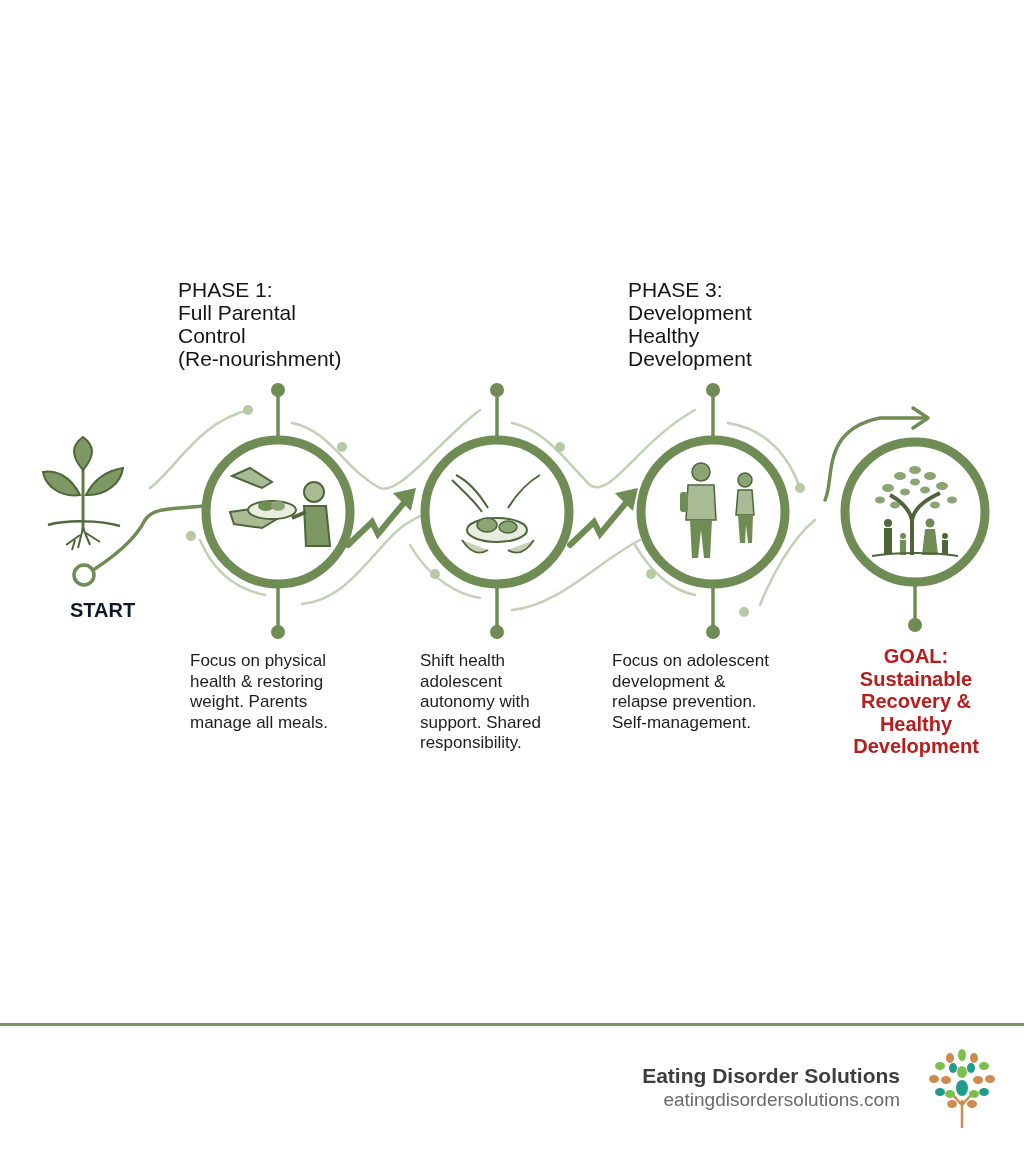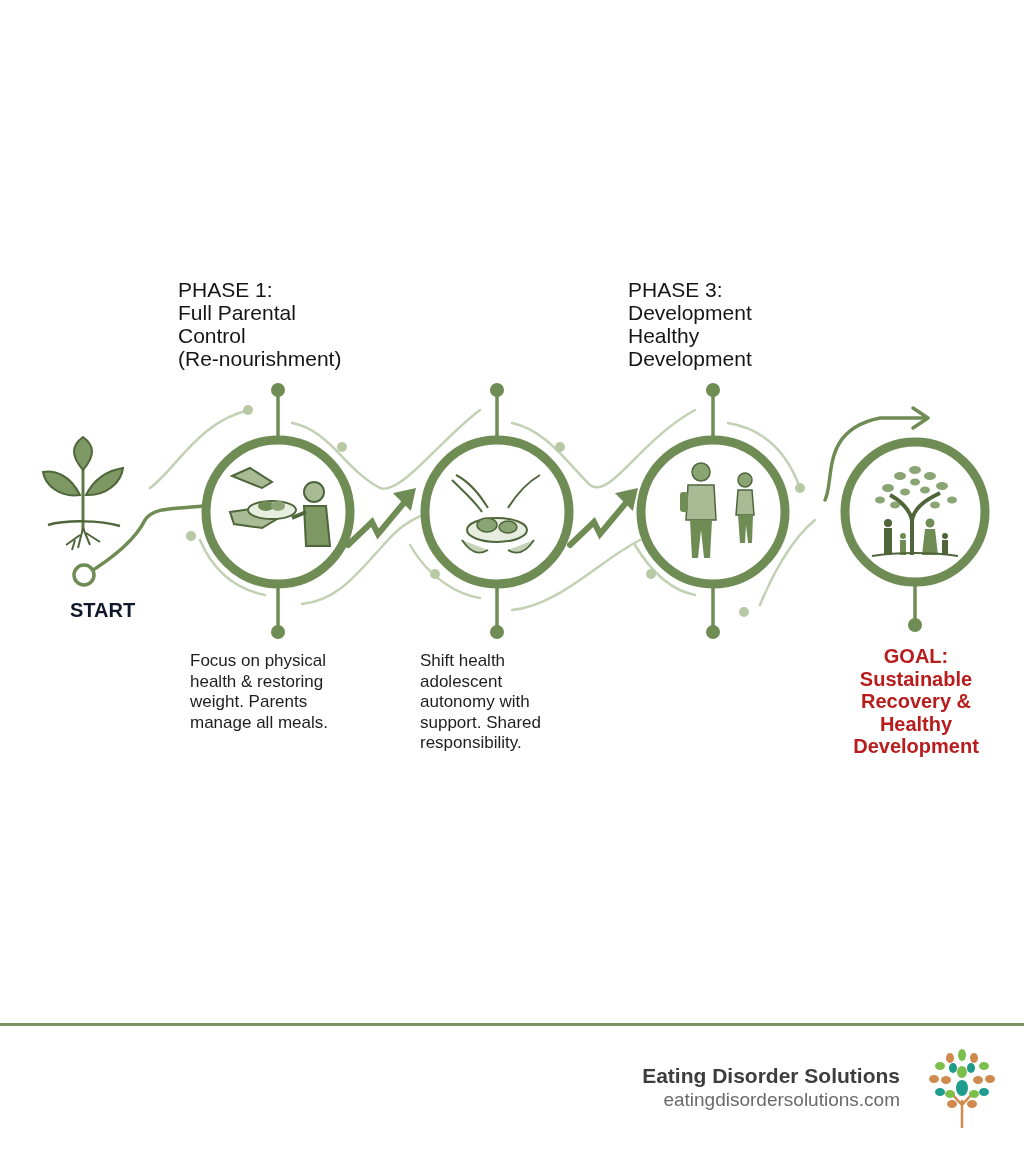--- a/index.html
+++ b/index.html
@@ -193,20 +193,26 @@
     <div>weight. Parents</div>
     <div>manage all meals.</div>
   </div>
   <div class="desc" style="left:420px; top:651px; width:156px;">
     <div>Shift health</div>
     <div>adolescent</div>
     <div>autonomy with</div>
     <div>support. Shared</div>
     <div>responsibility.</div>
   </div>
+  <div class="desc" style="left:612px; top:651px; width:200px;">
+    <div>Focus on adolescent</div>
+    <div>development &amp;</div>
+    <div>relapse prevention.</div>
+    <div>Self-management.</div>
+  </div>
 
   <div class="start">START</div>
   <div class="goal">
     <div>GOAL:</div>
     <div>Sustainable</div>
     <div>Recovery &amp;</div>
     <div>Healthy</div>
     <div>Development</div>
   </div>
 

